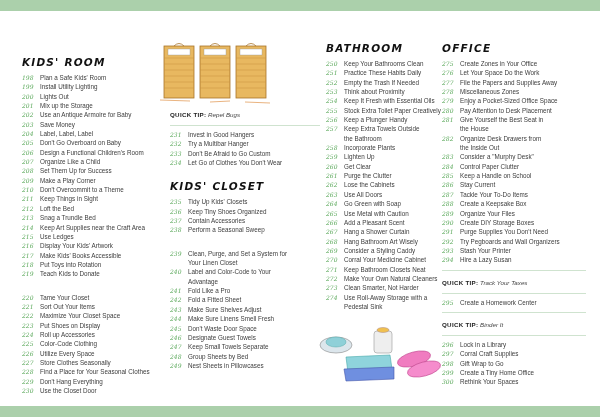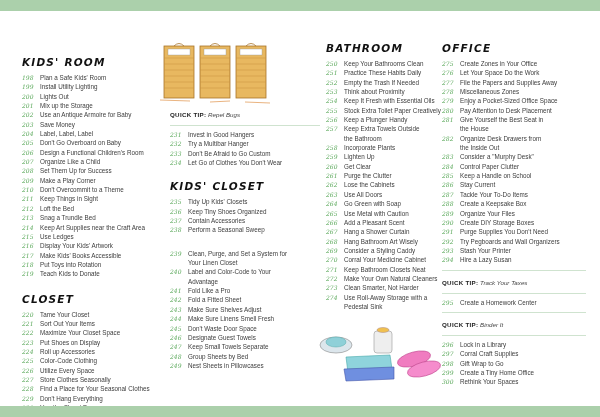--- a/index.html
+++ b/index.html
@@ -116,21 +116,20 @@
       <li class="item">
         <span class="num">218</span>
         <span class="label">Put Toys into Rotation</span>
       </li>
       <li class="item">
         <span class="num">219</span>
         <span class="label">Teach Kids to Donate</span>
       </li>
     </ul>
   <div class="gap" style="height:14px;"></div>
-  <div class="section-title">CLOSET</div>
   <ul class="list">
       <li class="item">
         <span class="num">220</span>
         <span class="label">Tame Your Closet</span>
       </li>
       <li class="item">
         <span class="num">221</span>
         <span class="label">Sort Out Your Items</span>
       </li>
       <li class="item">

